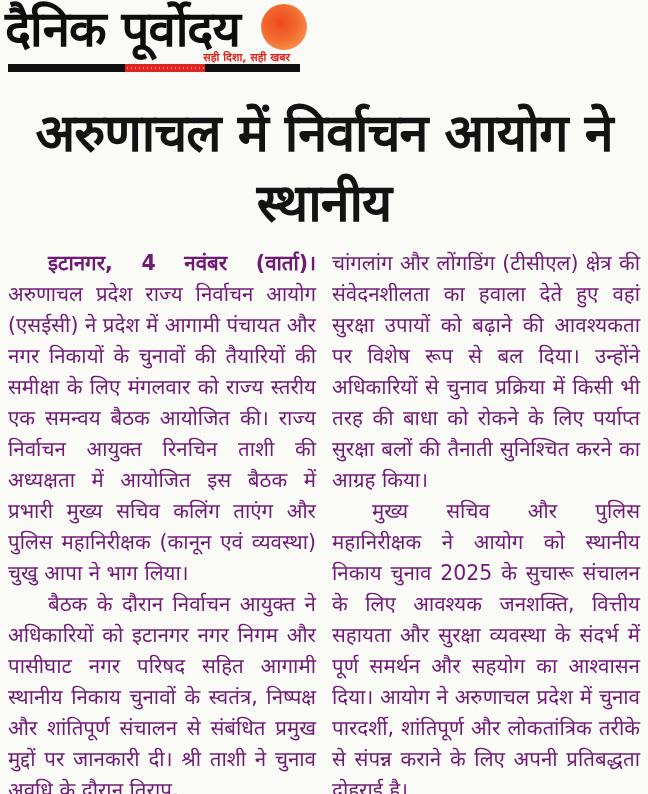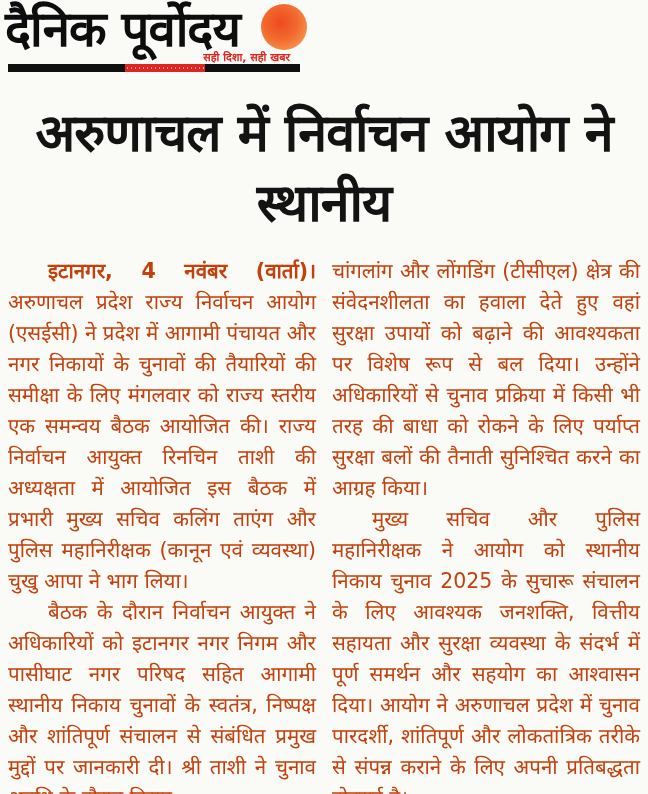--- a/index.html
+++ b/index.html
@@ -71,21 +71,21 @@
     background: #e02520;
     
     background-image: repeating-linear-gradient(90deg,
       rgba(255,255,255,0.55) 0 1px, rgba(255,255,255,0) 1px 4px);
     background-size: 100% 2px;
     background-position: 2px 3px;
     background-repeat: no-repeat;
   }
   
   .headline {
-    margin: 12px 6px 8px 6px;
+    margin: 12px 6px 0 6px;
     text-align: center;
     font-size: 52px;
     line-height: 70px;
     font-weight: 700;
     color: #131313;
     letter-spacing: -1px;
   }
   
   .article-body {
     display: flex;
@@ -94,21 +94,21 @@
   }
   .col {
     flex: 1 1 0;
     min-width: 0;
   }
   .col p {
     margin: 0;
     font-size: 20.5px;
     line-height: 31px;
     text-align: justify;
-    color: #c2410c;
+    color: #701a75;
   }
   .col p.indent { text-indent: 40px; }
   .dateline {
     font-weight: 700;
     word-spacing: 6px;
   }
 </style>
 </head>
 <body>
 

